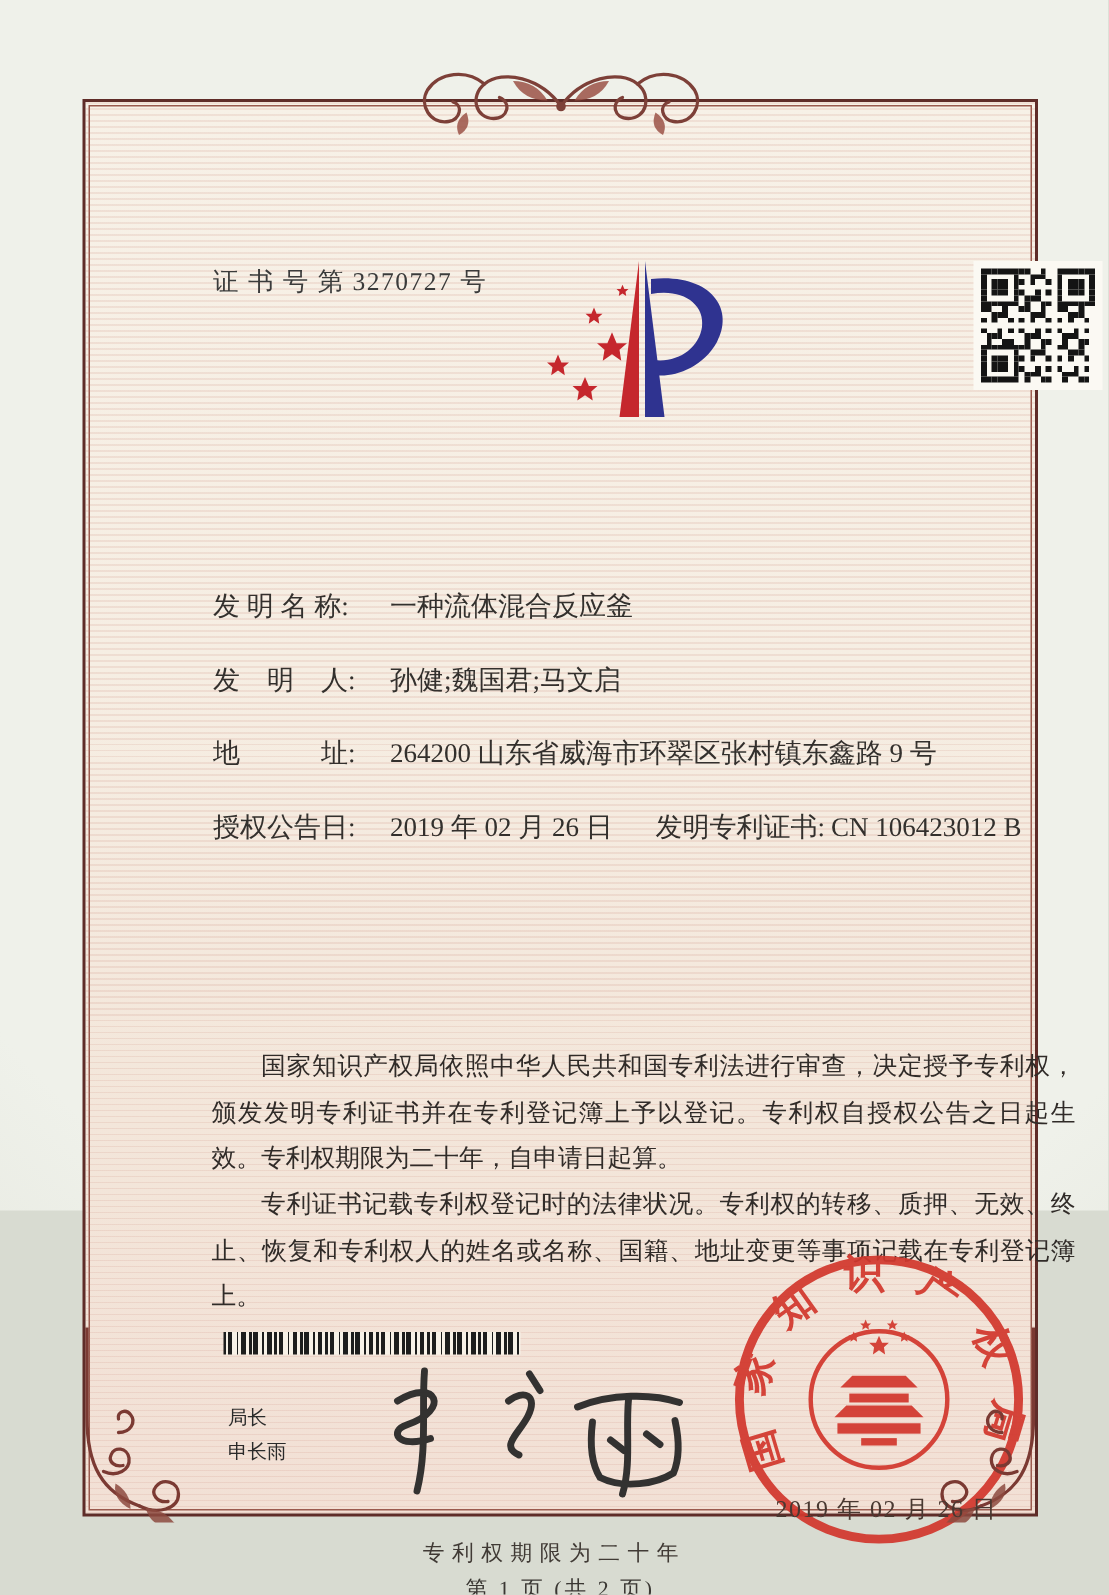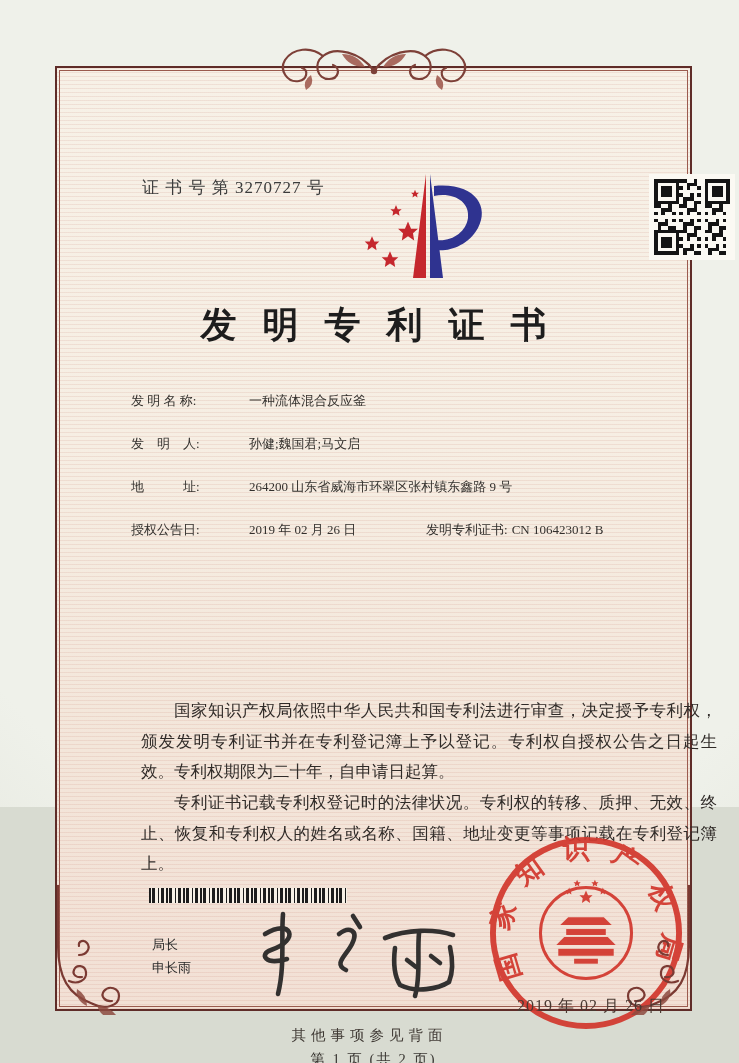--- a/index.html
+++ b/index.html
@@ -36,21 +36,21 @@
     position:absolute;left:592px;top:106px;width:76px;height:76px;padding:5px;
     background:#fbf9f3;display:grid;grid-template-columns:repeat(21,1fr);grid-auto-rows:1fr;z-index:2;
   }
   .qr div.on{background:#141414;}
   .title{
     position:absolute;left:0;top:233px;width:100%;text-align:center;
     font-size:36px;font-weight:700;color:#1d1d1d;letter-spacing:26px;text-indent:26px;z-index:2;
   }
 
   
-  .fields{position:absolute;left:74px;top:324px;width:560px;font-size:13px;color:#33302d;z-index:2;}
+  .fields{position:absolute;left:85px;top:324px;width:560px;font-size:18px;color:#33302d;z-index:2;}
   .row{position:relative;margin-bottom:25px;white-space:nowrap;}
   .lab{display:inline-block;min-width:114px;}
   .val{margin-left:4px;}
   .pair2{position:absolute;left:295px;top:0;}
   .pair2 .lab{min-width:auto;}
 
   
   .paras{position:absolute;left:84px;top:628px;width:576px;font-size:16.5px;line-height:1.86;
     color:#302b28;text-align:justify;z-index:2;}
   .paras p{margin:0;text-indent:2em;}
@@ -567,21 +567,20 @@
         <div></div>
         <div></div>
         <div class="on"></div>
         <div></div>
         <div></div>
         <div class="on"></div>
         <div class="on"></div>
         <div></div>
       </div>
 
-    <div class="title">发明专利证书</div>
 
     <div class="fields">
       <div class="row">
         <span class="lab">发 明 名 称:</span><span class="val">一种流体混合反应釜</span>
       </div>
       <div class="row">
         <span class="lab">发　明　人:</span><span class="val">孙健;魏国君;马文启</span>
       </div>
       <div class="row">
         <span class="lab">地　　　址:</span><span class="val">264200 山东省威海市环翠区张村镇东鑫路 9 号</span>
@@ -641,14 +640,14 @@
         <path d="M70,112 L130,112 L122,104 L78,104 Z"></path>
         <rect x="72" y="116" width="56" height="7"></rect>
         <rect x="88" y="126" width="24" height="5"></rect>
       </g>
     </svg>
     <div class="seal-date">2019 年 02 月 26 日</div>
 
     <div class="page-no">第 1 页 (共 2 页)</div>
   </div>
 
-  <div class="back-note">其他事项参见背面</div>
+  <div class="back-note">专利权期限为二十年</div>
 </div>
 
 </body></html>

